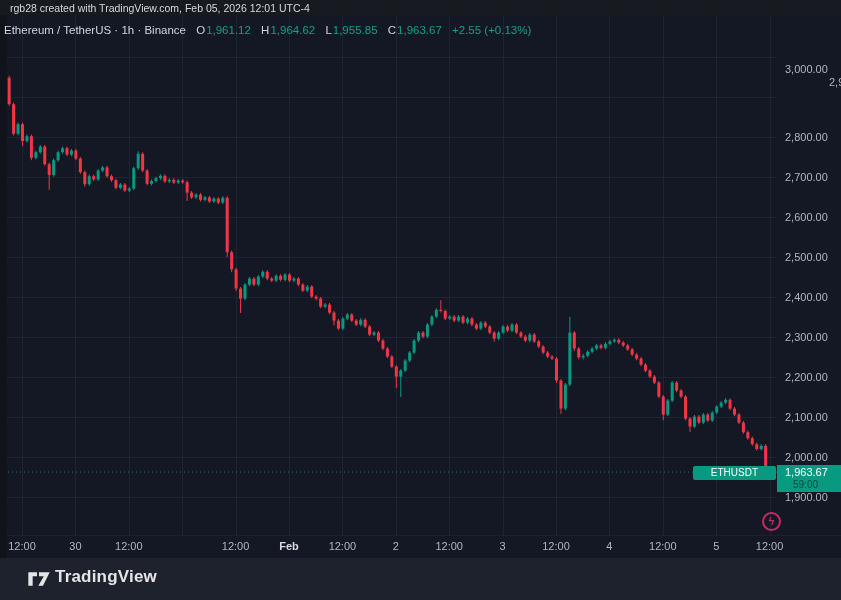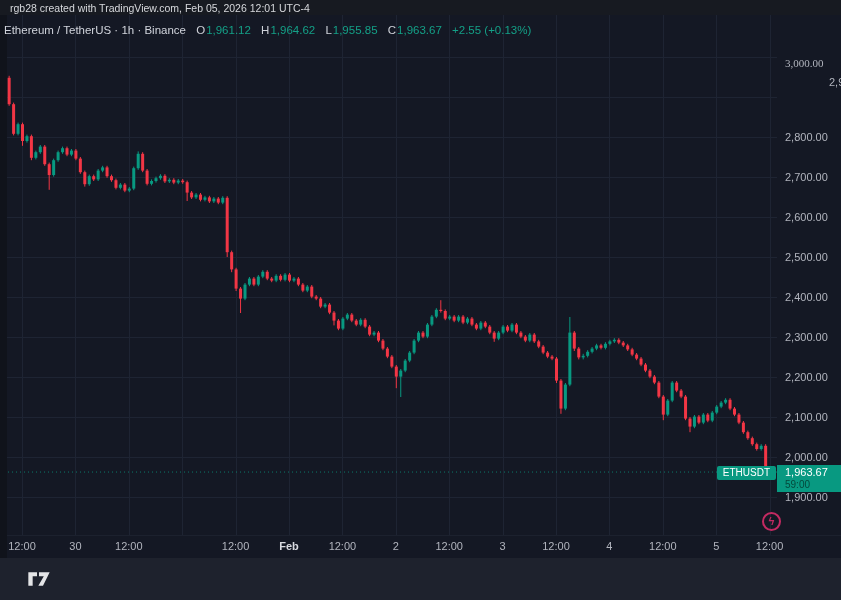--- a/index.html
+++ b/index.html
@@ -25,24 +25,24 @@
 
   
   .price-scale{position:absolute;left:777px;top:0;width:64px;height:520px;cursor:ns-resize;}
   .price-label{position:absolute;left:8px;font-size:11px;color:#b2b5be;white-space:nowrap;}
   .time-scale{position:absolute;left:0;top:520px;width:783px;height:23px;overflow:hidden;cursor:ew-resize;}
   .time-label{position:absolute;top:5px;font-size:11px;color:#b2b5be;transform:translateX(-50%);white-space:nowrap;}
   .time-label.bold{font-weight:bold;color:#d8dae0;}
 
   
   .symtag{position:absolute;right:65px;height:14px;background:#089981;color:#fff;
-          font-size:10px;line-height:14px;padding:0 6px;border-radius:2px;white-space:nowrap;}
+          font-size:10px;line-height:14px;padding:0 18px;border-radius:2px;white-space:nowrap;}
   .pricetag{position:absolute;left:777px;width:64px;height:27px;background:#089981;color:#fff;}
   .pricetag .pr{font-size:11px;line-height:14px;padding-left:8px;}
-  .pricetag .cd{font-size:10px;line-height:12px;padding-left:8px;color:rgba(0,20,14,0.62);}
+  .pricetag .cd{font-size:10px;line-height:12px;padding-left:16px;color:rgba(0,20,14,0.62);}
 
   
   .refresh{position:absolute;left:762px;top:497px;width:15px;height:15px;border:2px solid #c42a62;
            border-radius:50%;color:#c42a62;font-size:11px;font-weight:bold;line-height:15px;
            text-align:center;cursor:pointer;}
 
   
   .footer{position:absolute;left:0;top:558px;width:841px;height:42px;background:#1e222d;}
   .footer .logo{position:absolute;left:27px;top:11px;}
   .footer .brand{position:absolute;left:55px;top:9px;font-size:17px;font-weight:bold;color:#e4e5e7;letter-spacing:0.2px;}
@@ -438,21 +438,21 @@
     <div class="legend">
       <span>Ethereum / TetherUS · 1h · Binance</span>
       <span class="k">O</span><span class="v">1,961.12</span>
       <span class="k">H</span><span class="v">1,964.62</span>
       <span class="k">L</span><span class="v">1,955.85</span>
       <span class="k">C</span><span class="v">1,963.67</span>
       <span class="chg">+2.55 (+0.13%)</span>
     </div>
 
     <div class="price-scale" id="ylabels">
-        <div class="price-label" style="top: 42px; font-family: Liberation Serif, serif;">3,000.00</div>
+        <div class="price-label" style="top: 48px;">3,000.00</div>
         <div class="price-label" style="top: 61px; margin-left: 44px;">2,900.00</div>
         <div class="price-label" style="top: 115.5px;">2,800.00</div>
         <div class="price-label" style="top: 155.5px;">2,700.00</div>
         <div class="price-label" style="top: 195.5px;">2,600.00</div>
         <div class="price-label" style="top: 235.5px;">2,500.00</div>
         <div class="price-label" style="top: 275.5px;">2,400.00</div>
         <div class="price-label" style="top: 315.5px; text-align: center;">2,300.00</div>
         <div class="price-label" style="top: 355.5px;">2,200.00</div>
         <div class="price-label" style="top: 395.5px;">2,100.00</div>
         <div class="price-label" style="top: 435.5px;">2,000.00</div>
@@ -485,15 +485,16 @@
     </div>
 
     <div class="refresh">ϟ</div>
   </div>
 
   <div class="footer">
     <svg class="logo" width="24" height="20" viewBox="0 0 36 28">
       <path d="M2 4 h13 v6 h-6.5 v14 h-6.5 z" fill="#e4e5e7"></path>
       <path d="M18 4 h16 l-10 20 h-7 l8.2 -14 h-7.2 z" fill="#e4e5e7"></path>
     </svg>
+    <span class="brand">TradingView</span>
   </div>
 
 </div>
 
 </body></html>

